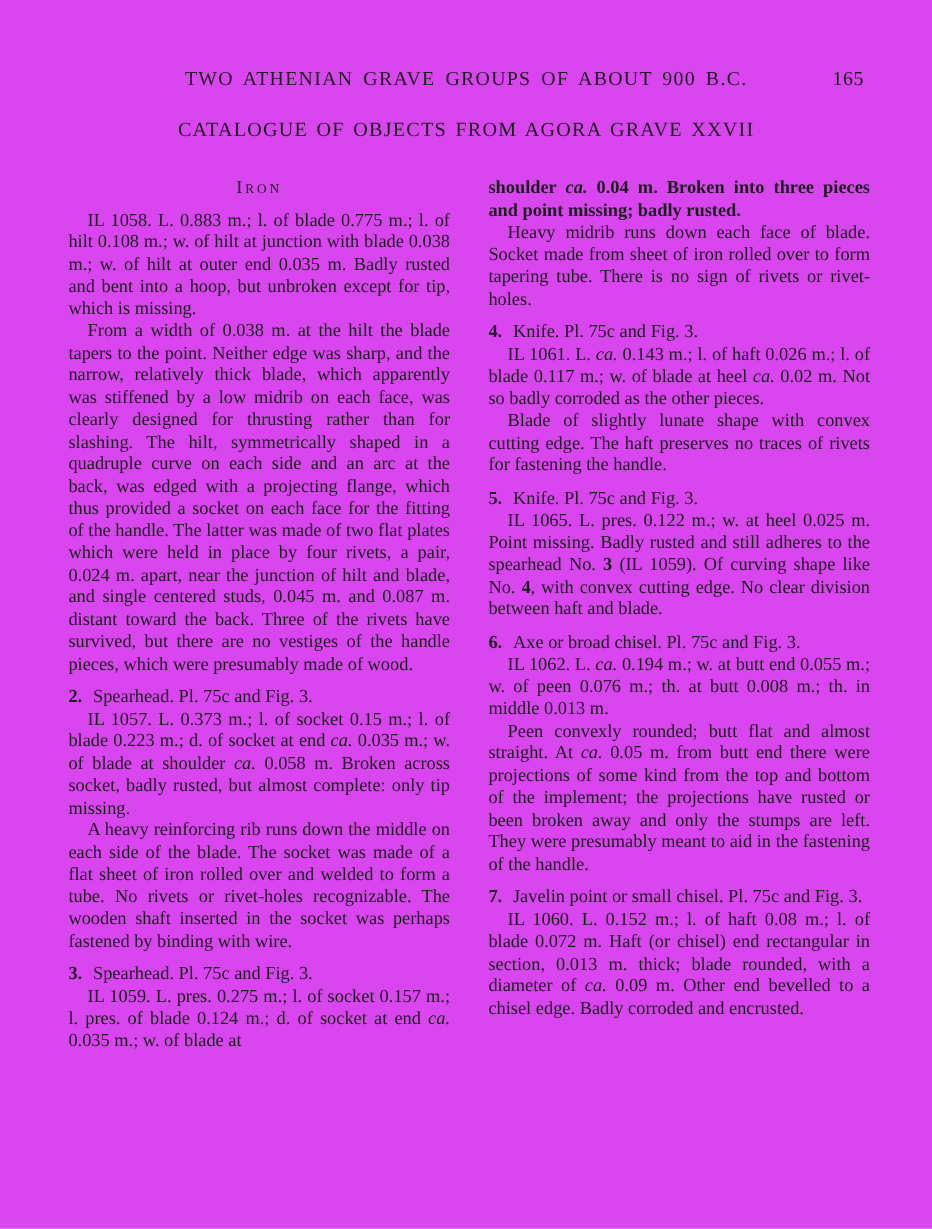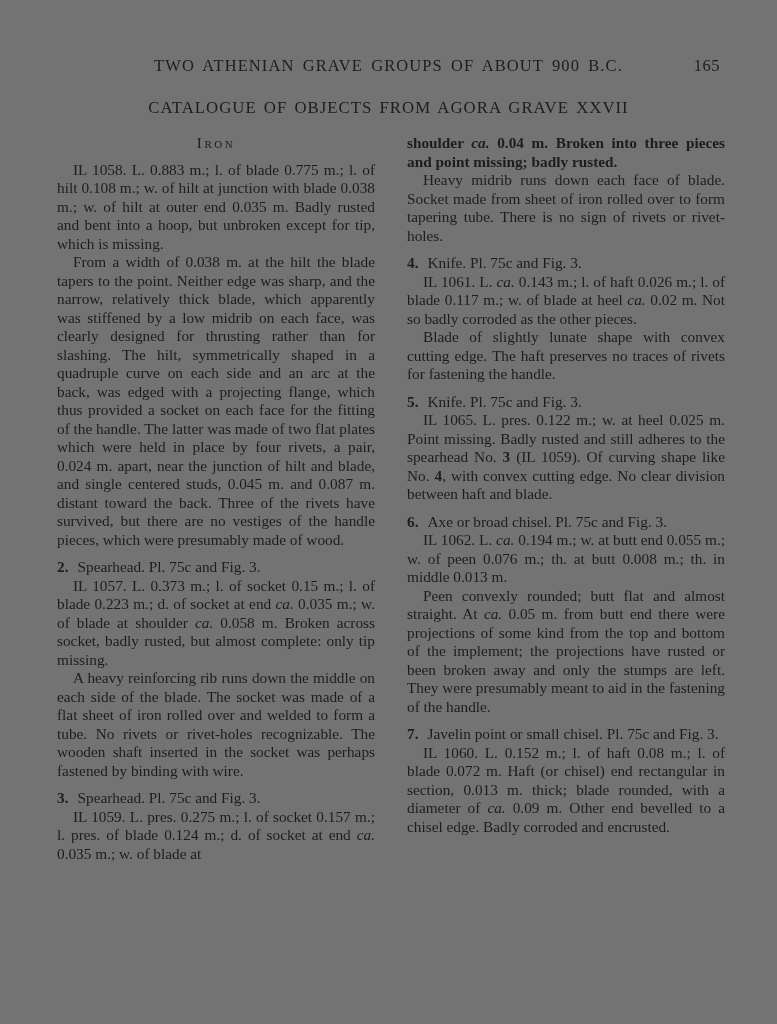--- a/index.html
+++ b/index.html
@@ -1,19 +1,19 @@
 <!DOCTYPE html>
 <html><head>
 <meta charset="utf-8">
 <style>
   html,body{margin:0;padding:0;background:#e8e8e6;}
   .page{
     position:relative;
     width:777px;height:1024px;
-    background:#737373;
+    background:#d946ef;
     font-family:"Liberation Serif","DejaVu Serif",serif;
     color:#1d1d1f;
     overflow:hidden;
     -webkit-font-smoothing:antialiased;
   }
   .running-title{
     position:absolute;top:56px;left:0;right:0;
     text-align:center;
     font-size:16.5px;letter-spacing:1.1px;word-spacing:3px;
     white-space:nowrap;
@@ -22,21 +22,21 @@
     position:absolute;top:56px;right:57px;
     font-size:16.5px;letter-spacing:0.5px;
   }
   .catalogue-title{
     position:absolute;top:98px;left:0;right:0;
     text-align:center;
     font-size:16.8px;letter-spacing:1px;word-spacing:2px;
     white-space:nowrap;
   }
   .col{
-    position:absolute;top:134px;
+    position:absolute;top:148px;
     width:318px;
     font-size:15.3px;line-height:18.5px;
     text-align:justify;
   }
   .col-left{left:57px;}
   .col-right{left:407px;}
   .sec-head{
     margin:0 0 8px 0;
     text-align:center;
     font-variant:small-caps;

